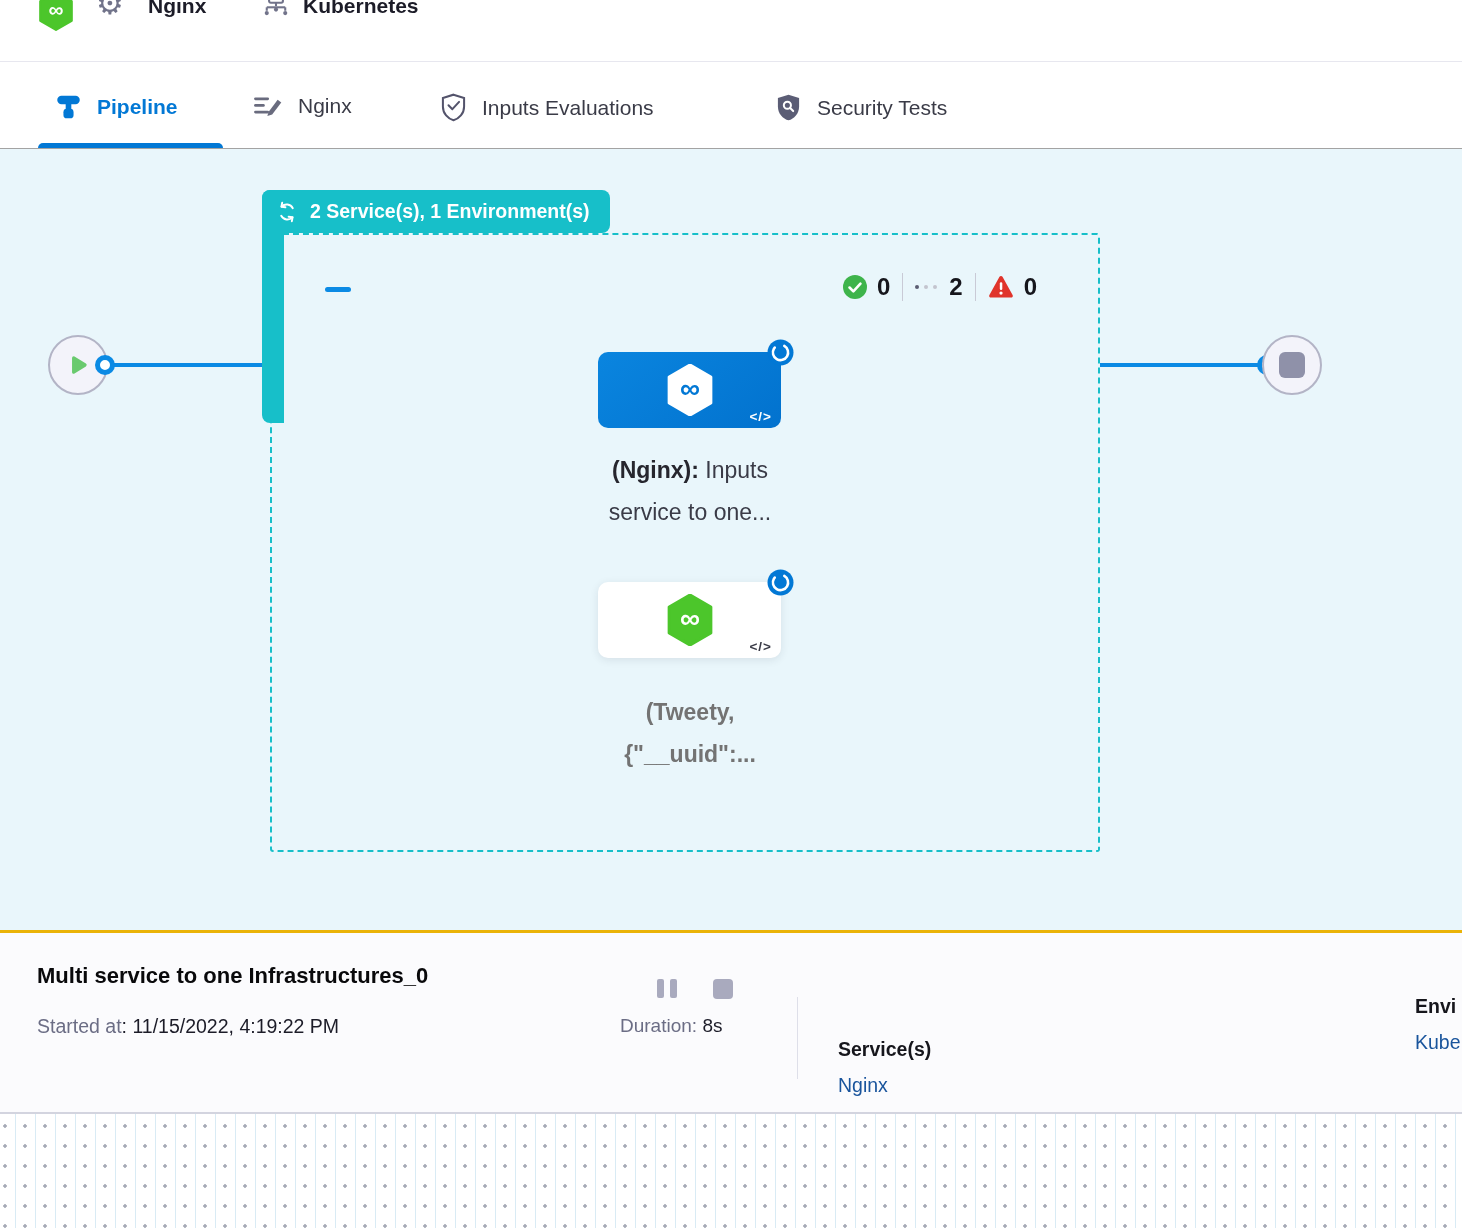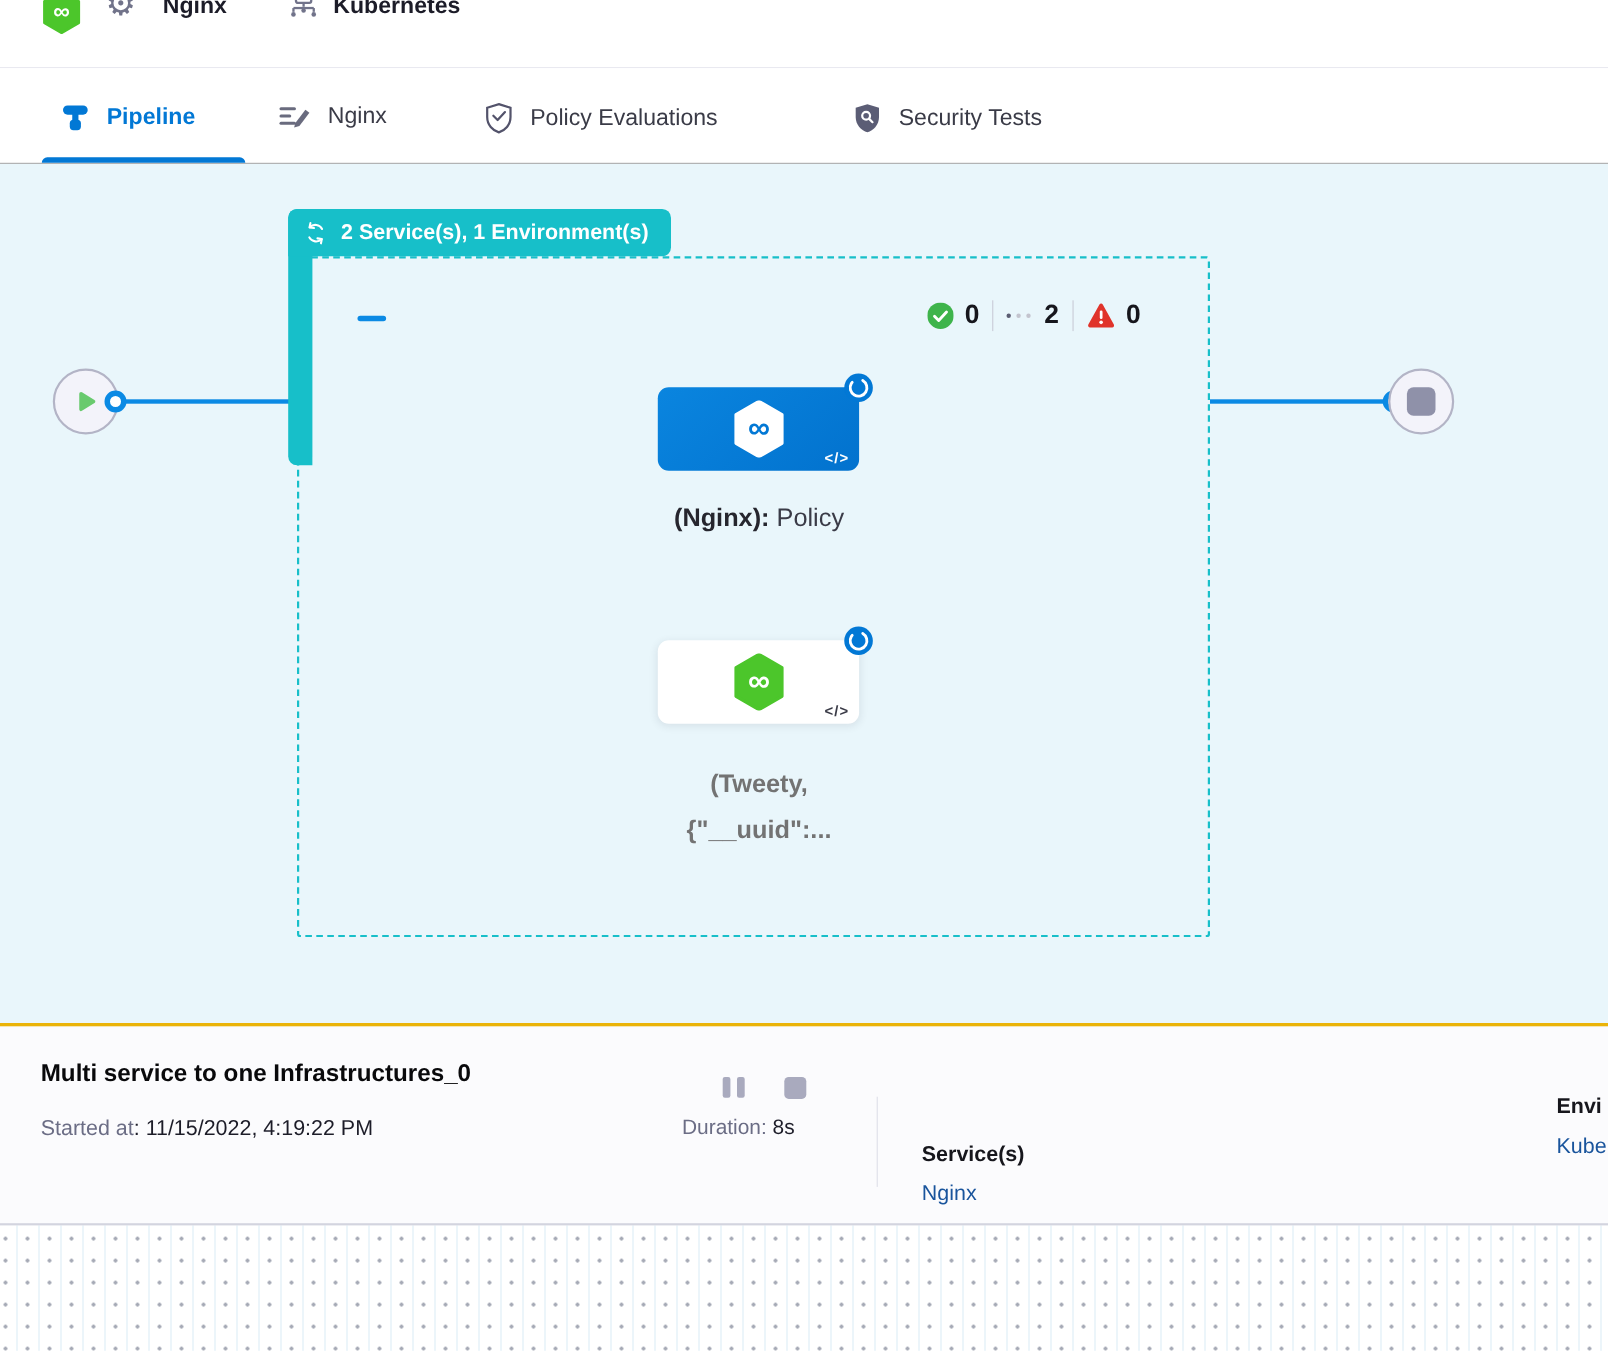--- a/index.html
+++ b/index.html
@@ -176,21 +176,21 @@
     </span>
     <span>Nginx</span>
   </div>
   <div class="tab tab-policy">
     <span>
       <svg width="27" height="29" viewBox="0 0 24 26" fill="none" stroke="#53536b" stroke-width="1.8">
         <path d="M12 1.5 L21.5 4.5 V12 C21.5 18.5 17 23 12 24.5 C7 23 2.5 18.5 2.5 12 V4.5 Z"></path>
         <path d="M7.5 11 L11 14.5 L17 8" stroke-linecap="round" stroke-linejoin="round"></path>
       </svg>
     </span>
-    <span>Policy Evaluations</span>
+    <span>Inputs Evaluations</span>
   </div>
   <div class="tab tab-security">
     <span>
       <svg width="27" height="29" viewBox="0 0 24 26">
         <path d="M12 1.5 L21.5 4.5 V12 C21.5 18.5 17 23 12 24.5 C7 23 2.5 18.5 2.5 12 V4.5 Z" fill="#5b5d75"></path>
         <circle cx="11" cy="11" r="3.2" fill="none" stroke="#ffffff" stroke-width="1.8"></circle>
         <line x1="13.5" y1="13.5" x2="16.2" y2="16.2" stroke="#ffffff" stroke-width="1.8" stroke-linecap="round"></line>
       </svg>
     </span>
     <span>Security Tests</span>
@@ -256,21 +256,22 @@
       <path d="M23 1 L43 12.5 V37.5 L23 49 L3 37.5 V12.5 Z" fill="#ffffff" stroke="#ffffff" stroke-width="3" stroke-linejoin="round"></path>
       <text x="23" y="33" text-anchor="middle" font-size="27" font-weight="bold" fill="#0278d5">∞</text>
     </svg>
     <span class="code-glyph light">&lt;/&gt;</span>
     <svg class="node-spinner" viewBox="0 0 27 27">
       <circle cx="13.5" cy="13.5" r="13" fill="#0278d5"></circle>
       <circle cx="13.5" cy="13.5" r="7.6" fill="none" stroke="#ffffff" stroke-width="2.6" stroke-linecap="round" stroke-dasharray="37 11" transform="rotate(-60 13.5 13.5)"></circle>
     </svg>
   </div>
   <div class="node-label label-nginx">
-    <div><b>(Nginx):</b><span> Policy</span></div>
+    <div><b>(Nginx):</b><span> Inputs</span></div>
+    <div>service to one...</div>
   </div>
 
   <div class="svc-node node-tweety">
     <svg width="48" height="52" viewBox="0 0 46 50">
       <path d="M23 1 L43 12.5 V37.5 L23 49 L3 37.5 V12.5 Z" fill="#4cc62b" stroke="#4cc62b" stroke-width="3" stroke-linejoin="round"></path>
       <text x="23" y="33" text-anchor="middle" font-size="27" font-weight="bold" fill="#ffffff">∞</text>
     </svg>
     <span class="code-glyph dark">&lt;/&gt;</span>
     <svg class="node-spinner" viewBox="0 0 27 27">
       <circle cx="13.5" cy="13.5" r="13" fill="#0278d5"></circle>

